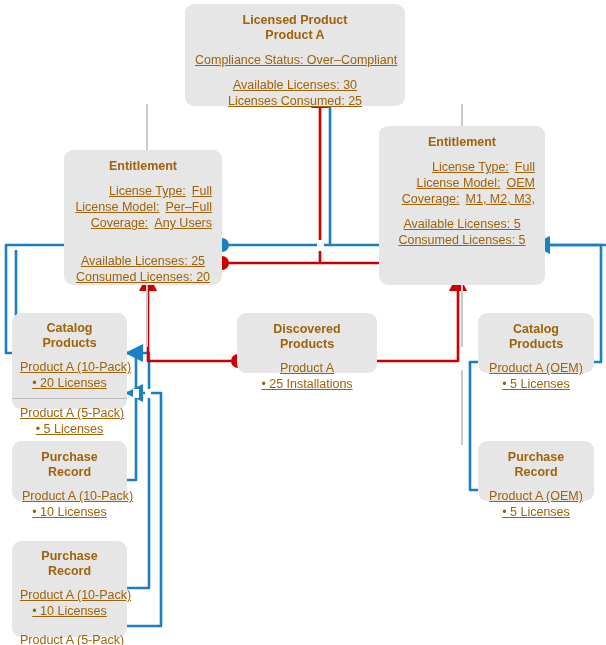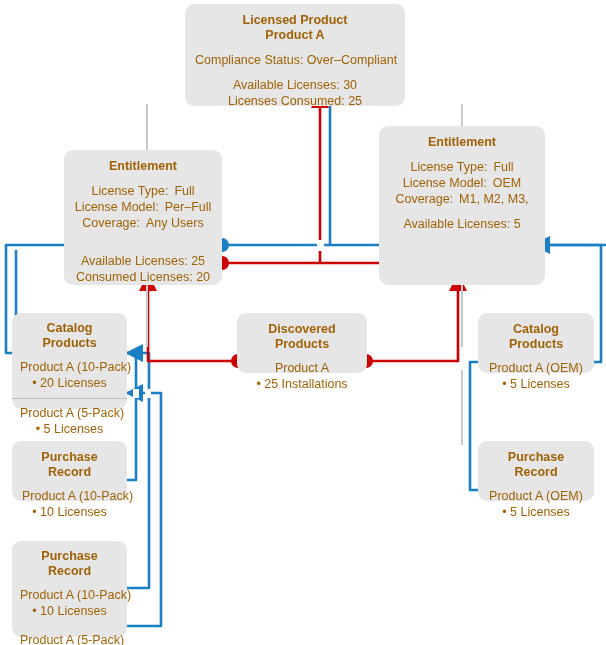--- a/index.html
+++ b/index.html
@@ -4,23 +4,23 @@
 <style>
   html,body{margin:0;padding:0;background:#ffffff;}
   body{width:606px;height:645px;position:relative;overflow:hidden;
        font-family:"Liberation Sans","DejaVu Sans",sans-serif;
        -webkit-font-smoothing:antialiased;}
   #stage{position:absolute;left:0;top:0;width:606px;height:645px;}
   svg.wires{position:absolute;left:0;top:0;width:606px;height:645px;overflow:visible;}
   .node{position:absolute;background:#e6e6e6;border-radius:9px;box-sizing:border-box;
         color:#a16207;text-align:center;z-index:5;}
   .node .ttl{font-weight:bold;font-size:12.5px;line-height:15px;}
-  .node .ln{font-size:12.5px;line-height:16px;white-space:nowrap;}
+  .node .ln{font-size:12.5px;line-height:16px;white-space:nowrap;text-decoration:underline;}
   .pad{padding:9px 10px;}
-  .kv{display:flex;justify-content:center;}
+  .kv{display:flex;justify-content:flex-end;}
   .kv .k{text-align:right;}
   .kv .v{text-align:left;padding-left:6px;}
   .sect-div{height:1px;background:#bdbdbd;margin:0;}
   .stub{position:absolute;background:#c9c9c9;width:2px;z-index:1;}
   .gapmask{position:absolute;background:#ffffff;z-index:7;}
 </style>
 </head>
 <body>
 
 <div id="stage">
@@ -121,36 +121,37 @@
       <div class="ln kv">
           <span class="k">License Model:</span>
           <span class="v">OEM</span>
         </div>
       <div class="ln kv">
           <span class="k">Coverage:</span>
           <span class="v">M1, M2, M3,</span>
         </div>
     </div>
     <div class="ln" style="margin-top:9px;text-align:center;">Available Licenses: 5</div>
+    <div class="ln">Consumed Licenses: 5</div>
   </div>
 
   <div class="node" style="left:12px;top:313px;width:115px;height:96px;">
     <div style="padding:8px 8px 7px 8px;">
       <div class="ttl">Catalog Products</div>
       <div class="ln" style="margin-top:8px;">Product A (10-Pack)</div>
       <div class="ln">• 20 Licenses</div>
     </div>
     <div class="sect-div"></div>
     <div style="padding:6px 8px 8px 8px;">
       <div class="ln">Product A (5-Pack)</div>
       <div class="ln">• 5 Licenses</div>
     </div>
   </div>
 
-  <div class="node pad" style="left:237px;top:313px;width:130px;height:60px;">
+  <div class="node pad" style="left:237px;top:313px;width:140px;height:60px;">
     <div class="ttl">Discovered Products</div>
     <div class="ln" style="margin-top:8px;">Product A</div>
     <div class="ln">• 25 Installations</div>
   </div>
 
   <div class="node pad" style="left:478px;top:313px;width:116px;height:60px;">
     <div class="ttl">Catalog Products</div>
     <div class="ln" style="margin-top:8px;">Product A (OEM)</div>
     <div class="ln">• 5 Licenses</div>
   </div>

